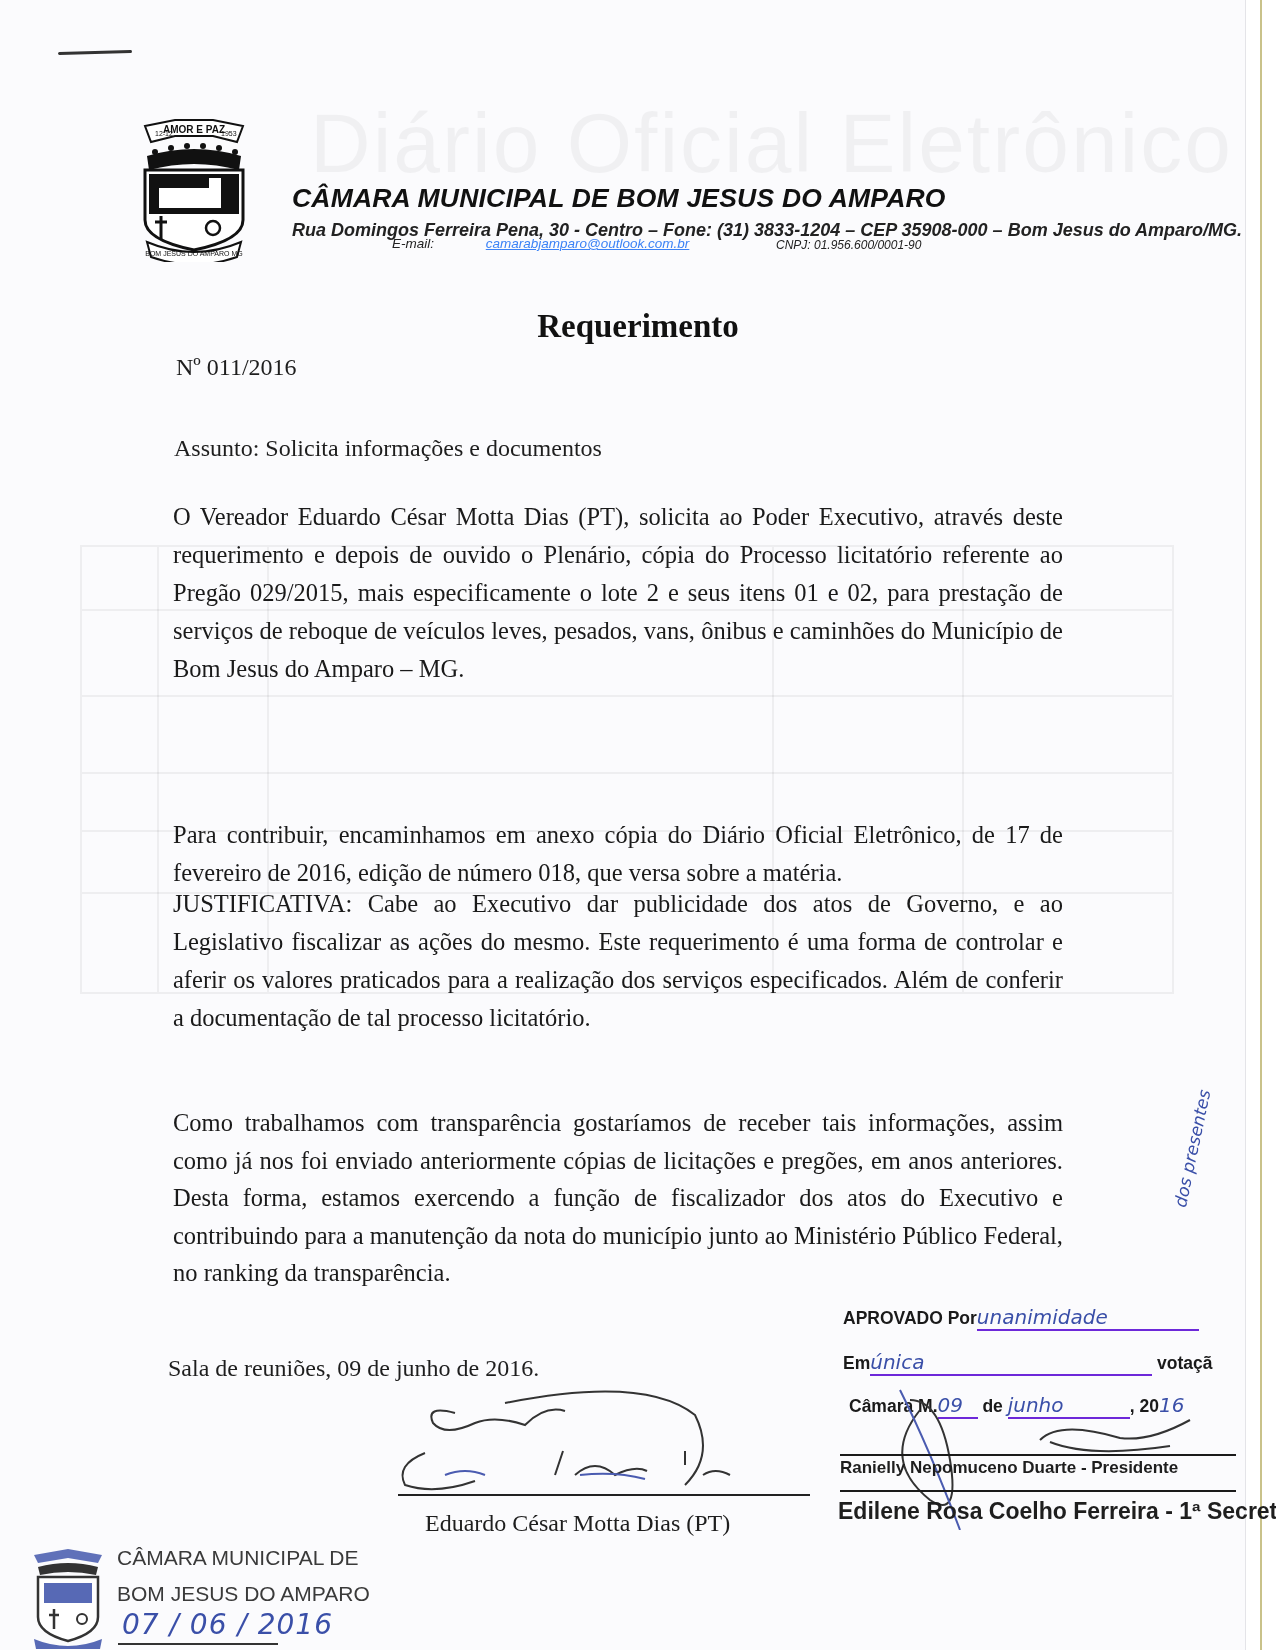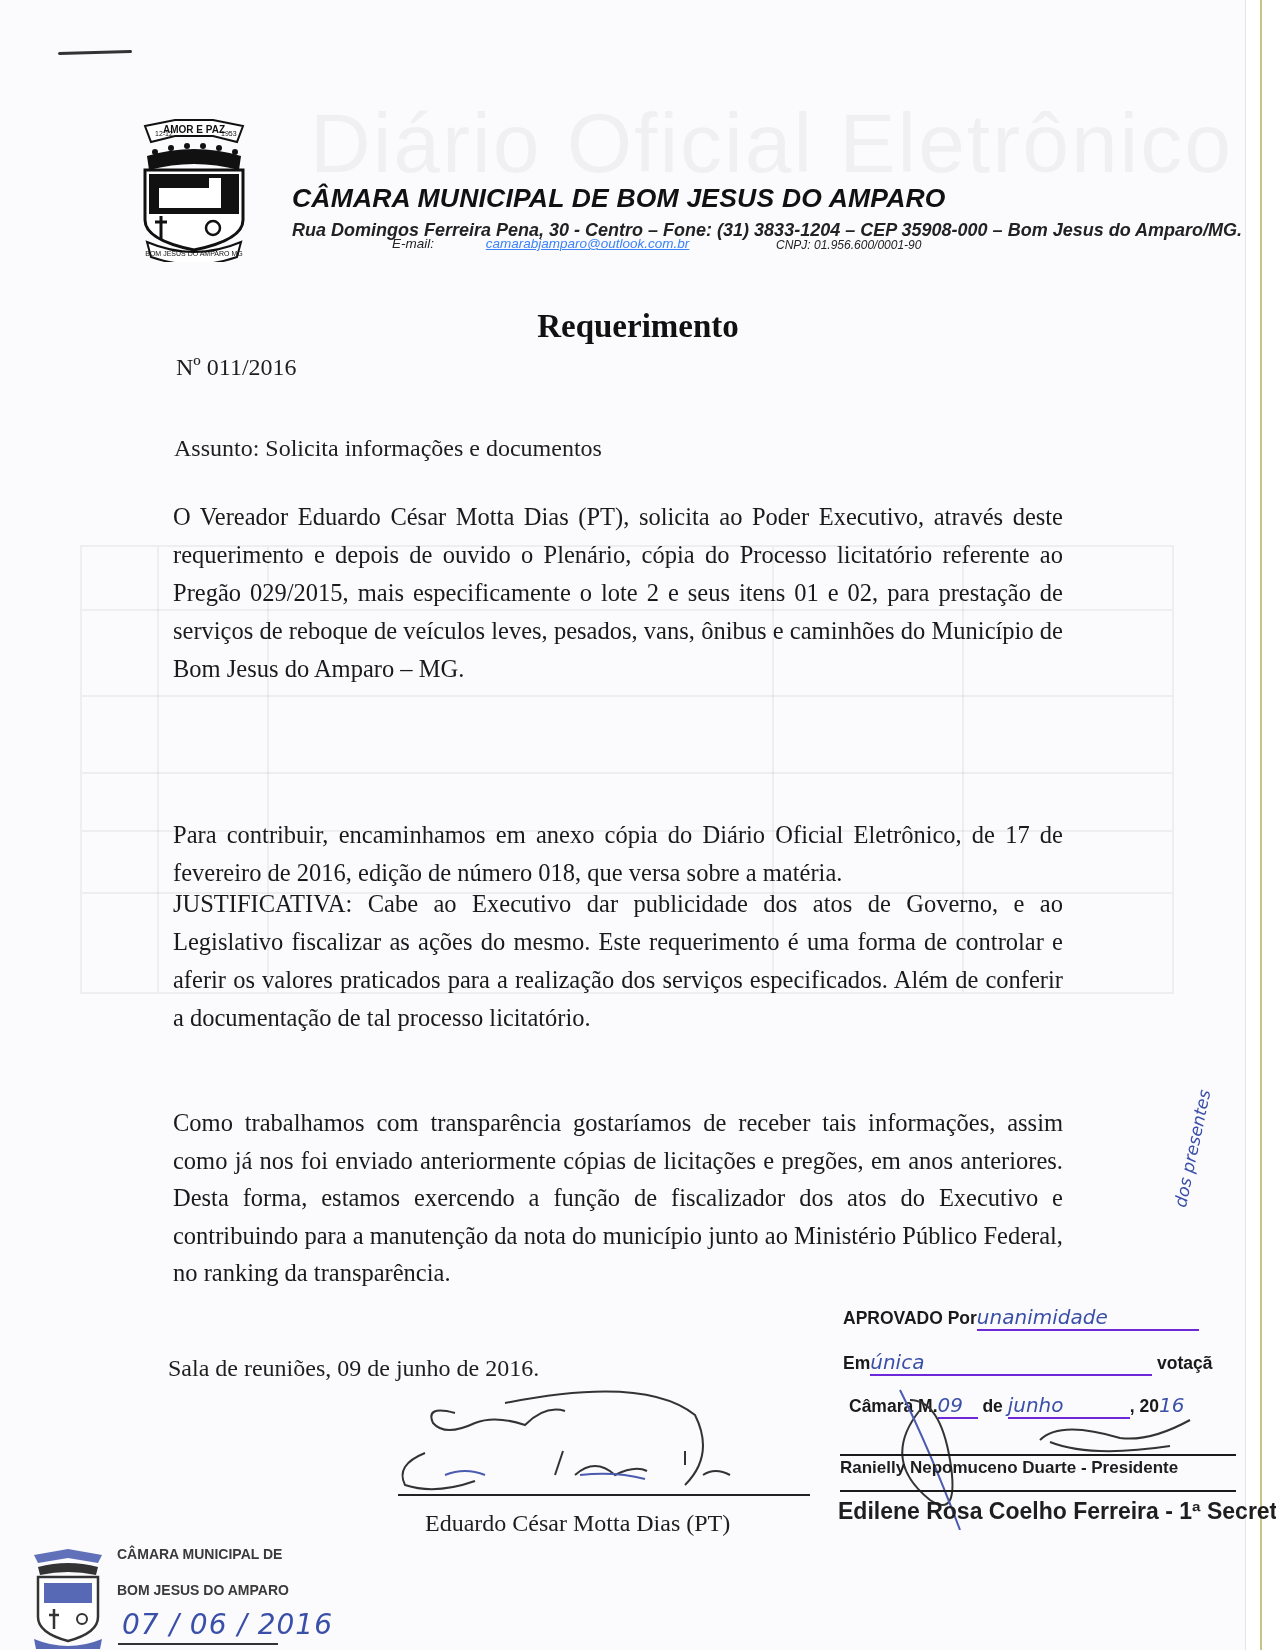--- a/index.html
+++ b/index.html
@@ -53,21 +53,21 @@
   .appr-3 { left: 849px; top: 1393px; }
   .appr-line { position: absolute; left: 840px; top: 1454px; width: 396px; height: 2px; background: #1a1a1a; }
   .appr-pres { position: absolute; left: 840px; top: 1458px; font-family: "Liberation Sans", sans-serif; font-weight: bold; font-size: 17px; white-space: nowrap; }
   .appr-line2 { position: absolute; left: 840px; top: 1490px; width: 396px; height: 2px; background: #1a1a1a; }
   .appr-sec { position: absolute; left: 838px; top: 1498px; font-family: "Liberation Sans", sans-serif; font-weight: bold; font-size: 23px; white-space: nowrap; }
   .margin-note { position: absolute; left: 1170px; top: 1205px; font-family: "DejaVu Sans", sans-serif; font-style: italic; color: #3a4fa8; font-size: 17px; transform: rotate(-78deg); transform-origin: left top; white-space: nowrap; }
   .pres-sig { position: absolute; left: 890px; top: 1380px; width: 330px; height: 150px; }
 
   
   .stamp-crest { position: absolute; left: 28px; top: 1545px; width: 80px; height: 105px; }
-  .stamp-t1, .stamp-t2 { position: absolute; left: 117px; font-family: "Liberation Sans", sans-serif; font-weight: bold; font-size: 14px; color: #3a3a3a; white-space: nowrap; }
+  .stamp-t1, .stamp-t2 { position: absolute; left: 117px; font-family: "Liberation Sans", sans-serif; font-weight: normal; font-size: 21px; color: #3a3a3a; white-space: nowrap; }
   .stamp-t1 { top: 1546px; }
   .stamp-t2 { top: 1574px; margin-top: 8px; }
   .stamp-date { position: absolute; left: 122px; top: 1608px; font-family: "DejaVu Sans", sans-serif; font-style: italic; font-size: 28px; color: #3a4fa8; white-space: nowrap; letter-spacing: 1px; }
   .stamp-date-line { position: absolute; left: 118px; top: 1643px; width: 160px; height: 2px; background: #333; }
 </style>
 </head>
 <body>
 
 <div class="page-edge"></div>
 <div class="staple-mark"></div>

